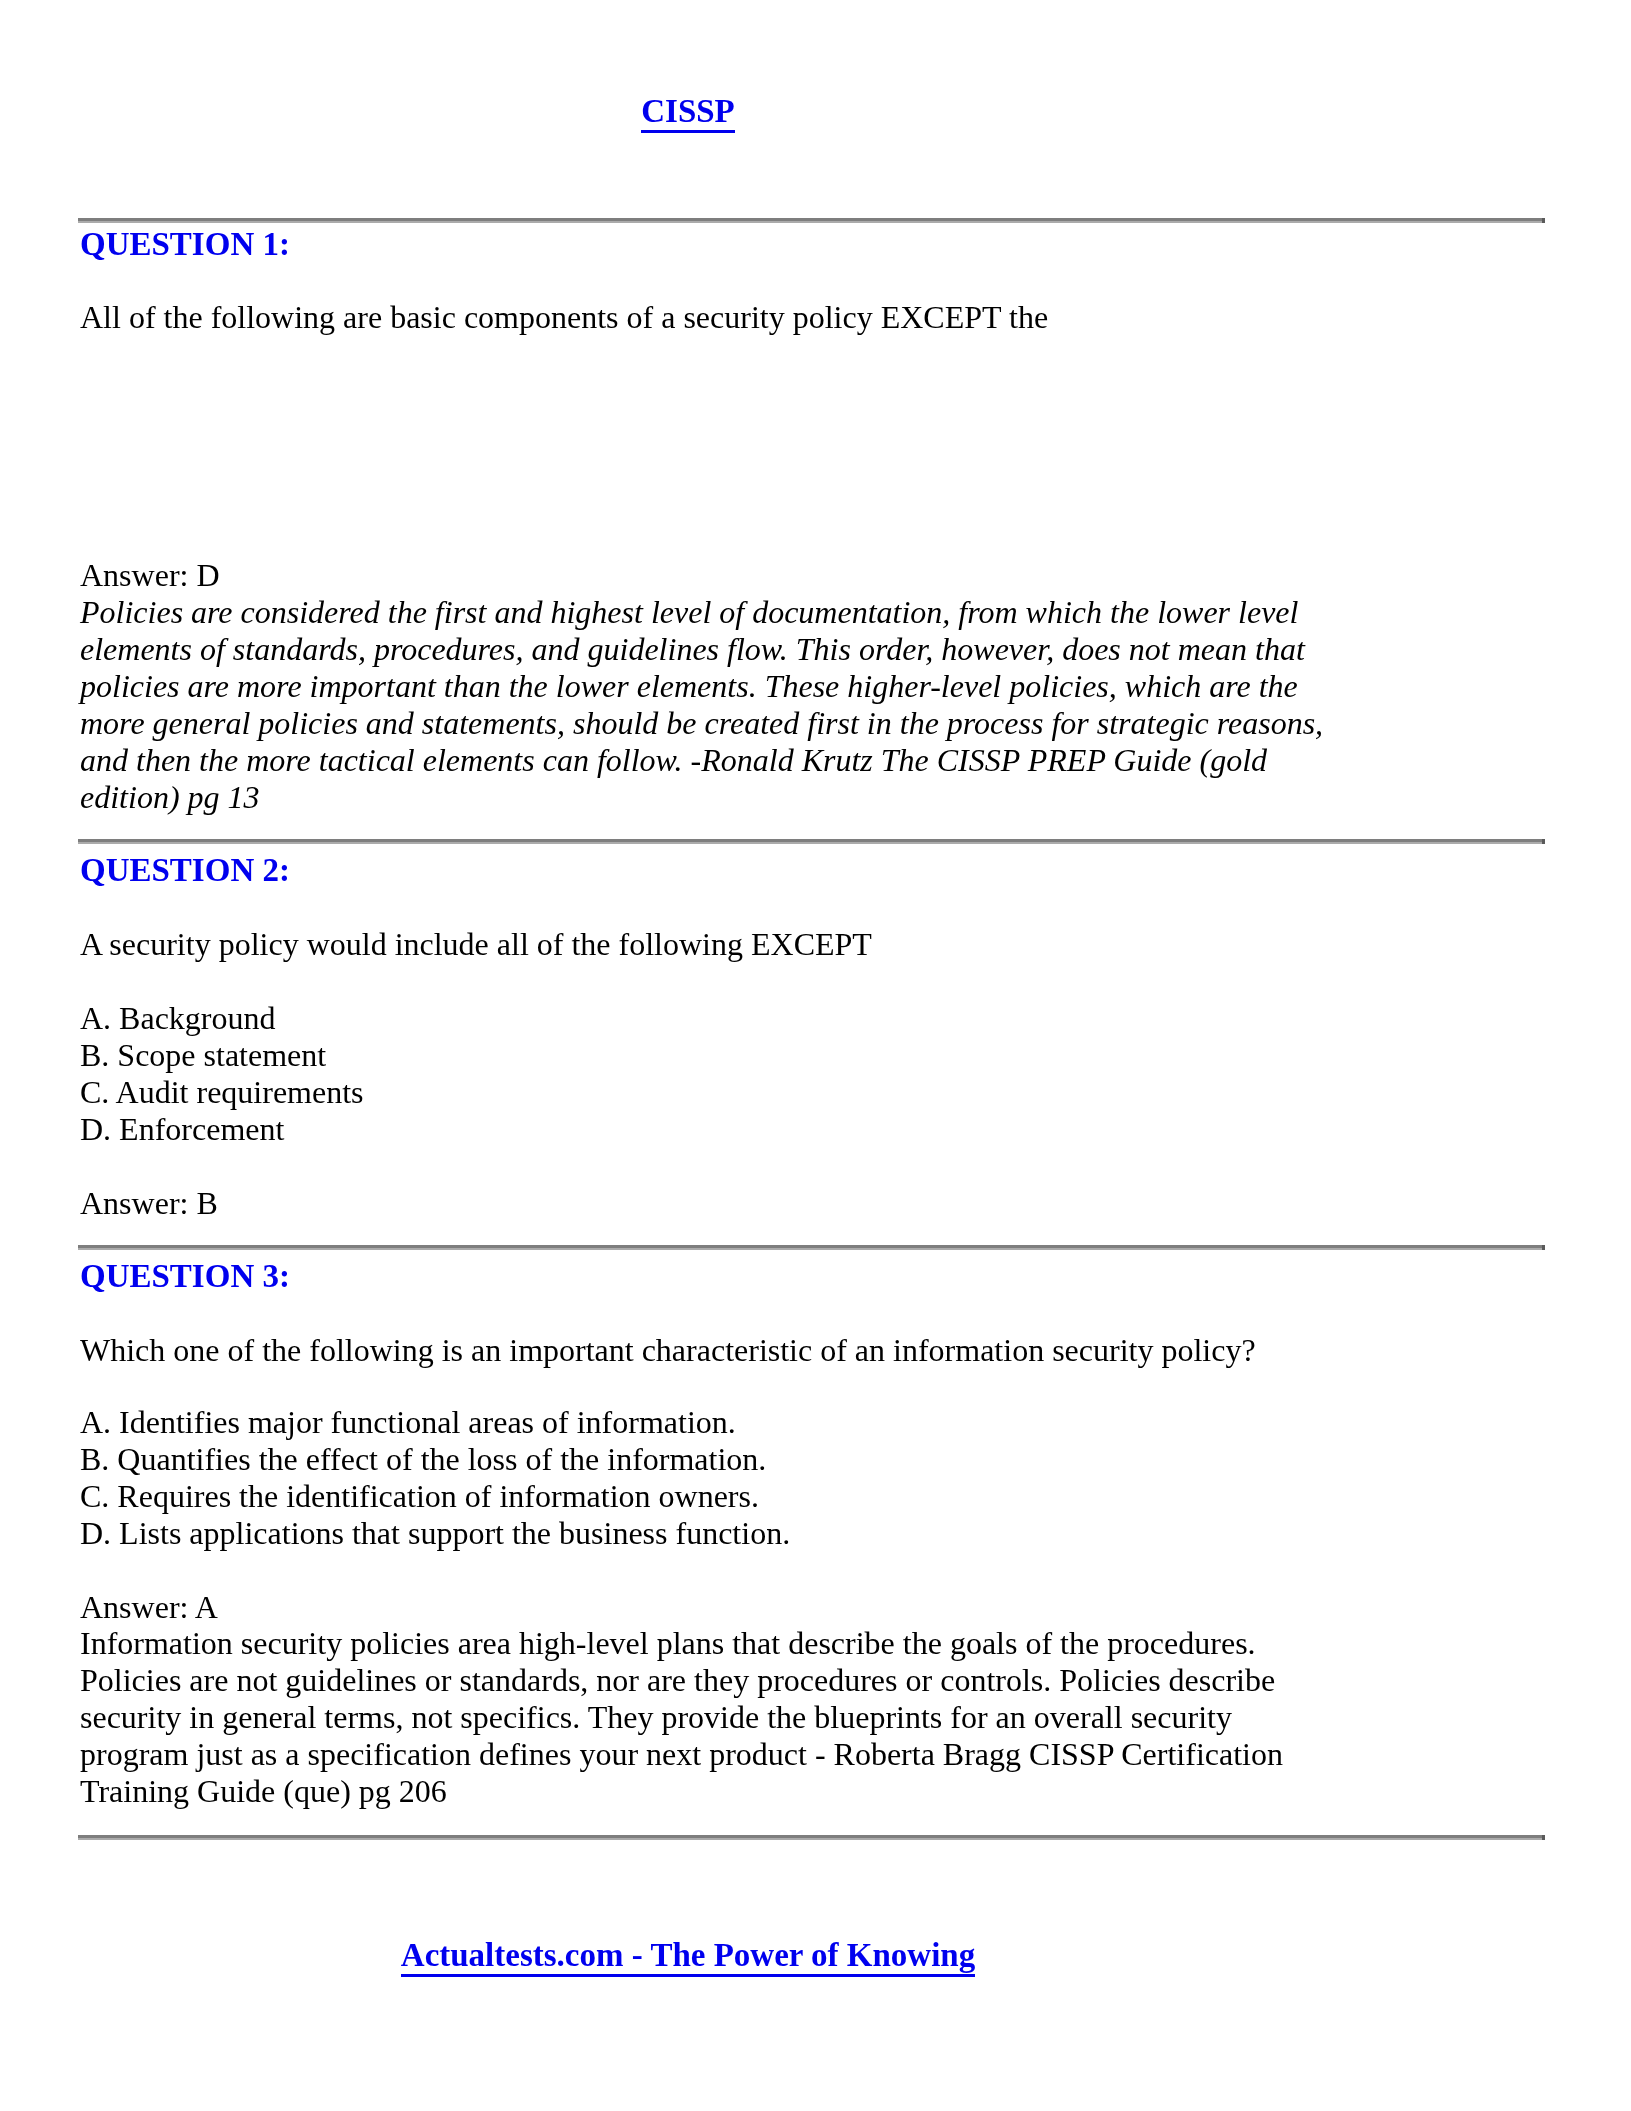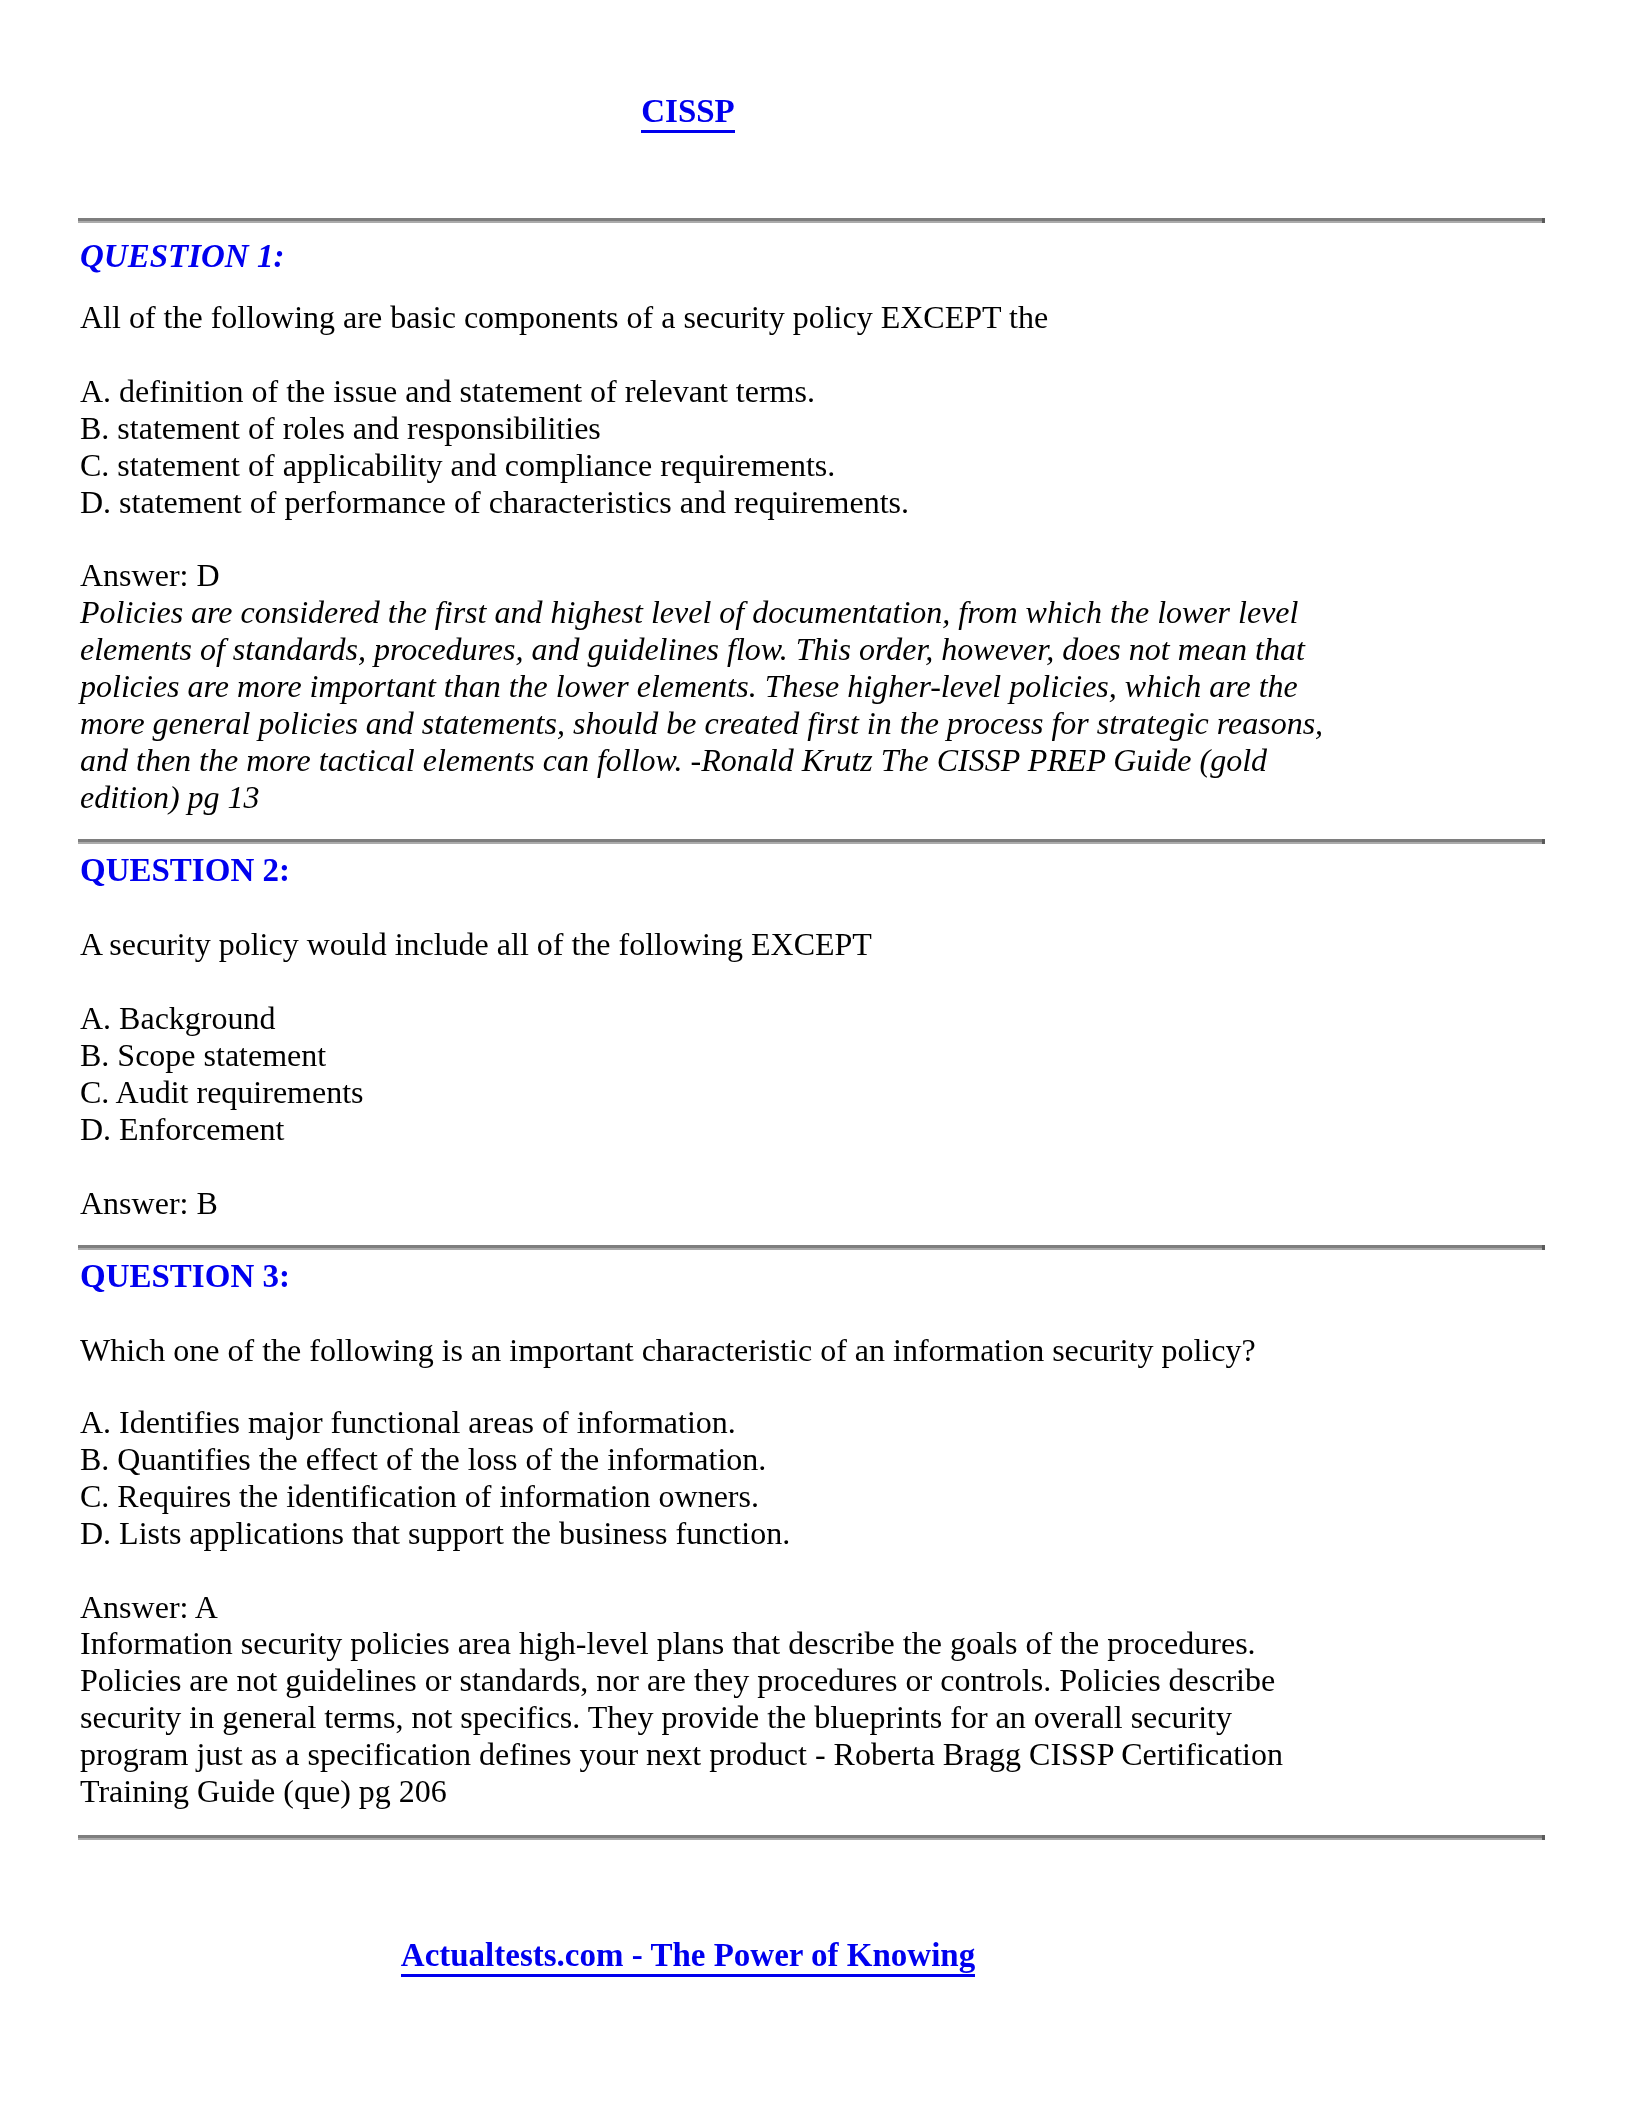--- a/index.html
+++ b/index.html
@@ -49,21 +49,21 @@
     position: absolute;
     left: 80px;
     width: 1465px;
   }
   .q-heading {
     color: #0000ee;
     font-weight: bold;
     font-size: 33px;
   }
   .lines { white-space: pre-line; }
-  .q1-heading     { top: 238px; font-style: italic; }
+  .q1-heading     { top: 226px; }
   .q1-question    { top: 299px; }
   .q1-options     { top: 373px; }
   .q1-answer      { top: 557px; }
   .q1-explanation { top: 594px; font-style: italic; }
   .q2-heading     { top: 852px; }
   .q2-question    { top: 926px; }
   .q2-options     { top: 1000px; }
   .q2-answer      { top: 1185px; }
   .q3-heading     { top: 1258px; }
   .q3-question    { top: 1332px; }
@@ -77,24 +77,20 @@
 <div class="page">
 
   <div class="centerband doc-title">
     <span class="link-text">CISSP</span>
   </div>
 
   <div class="rule rule-1"></div>
 
   <div class="txt q-heading q1-heading">QUESTION 1:</div>
   <div class="txt q1-question">All of the following are basic components of a security policy EXCEPT the</div>
-  <div class="txt lines q1-options">A. definition of the issue and statement of relevant terms.
-B. statement of roles and responsibilities
-C. statement of applicability and compliance requirements.
-D. statement of performance of characteristics and requirements.</div>
   <div class="txt q1-answer">Answer: D</div>
   <div class="txt lines q1-explanation">Policies are considered the first and highest level of documentation, from which the lower level
 elements of standards, procedures, and guidelines flow. This order, however, does not mean that
 policies are more important than the lower elements. These higher-level policies, which are the
 more general policies and statements, should be created first in the process for strategic reasons,
 and then the more tactical elements can follow. -Ronald Krutz The CISSP PREP Guide (gold
 edition) pg 13</div>
 
   <div class="rule rule-2"></div>
 

